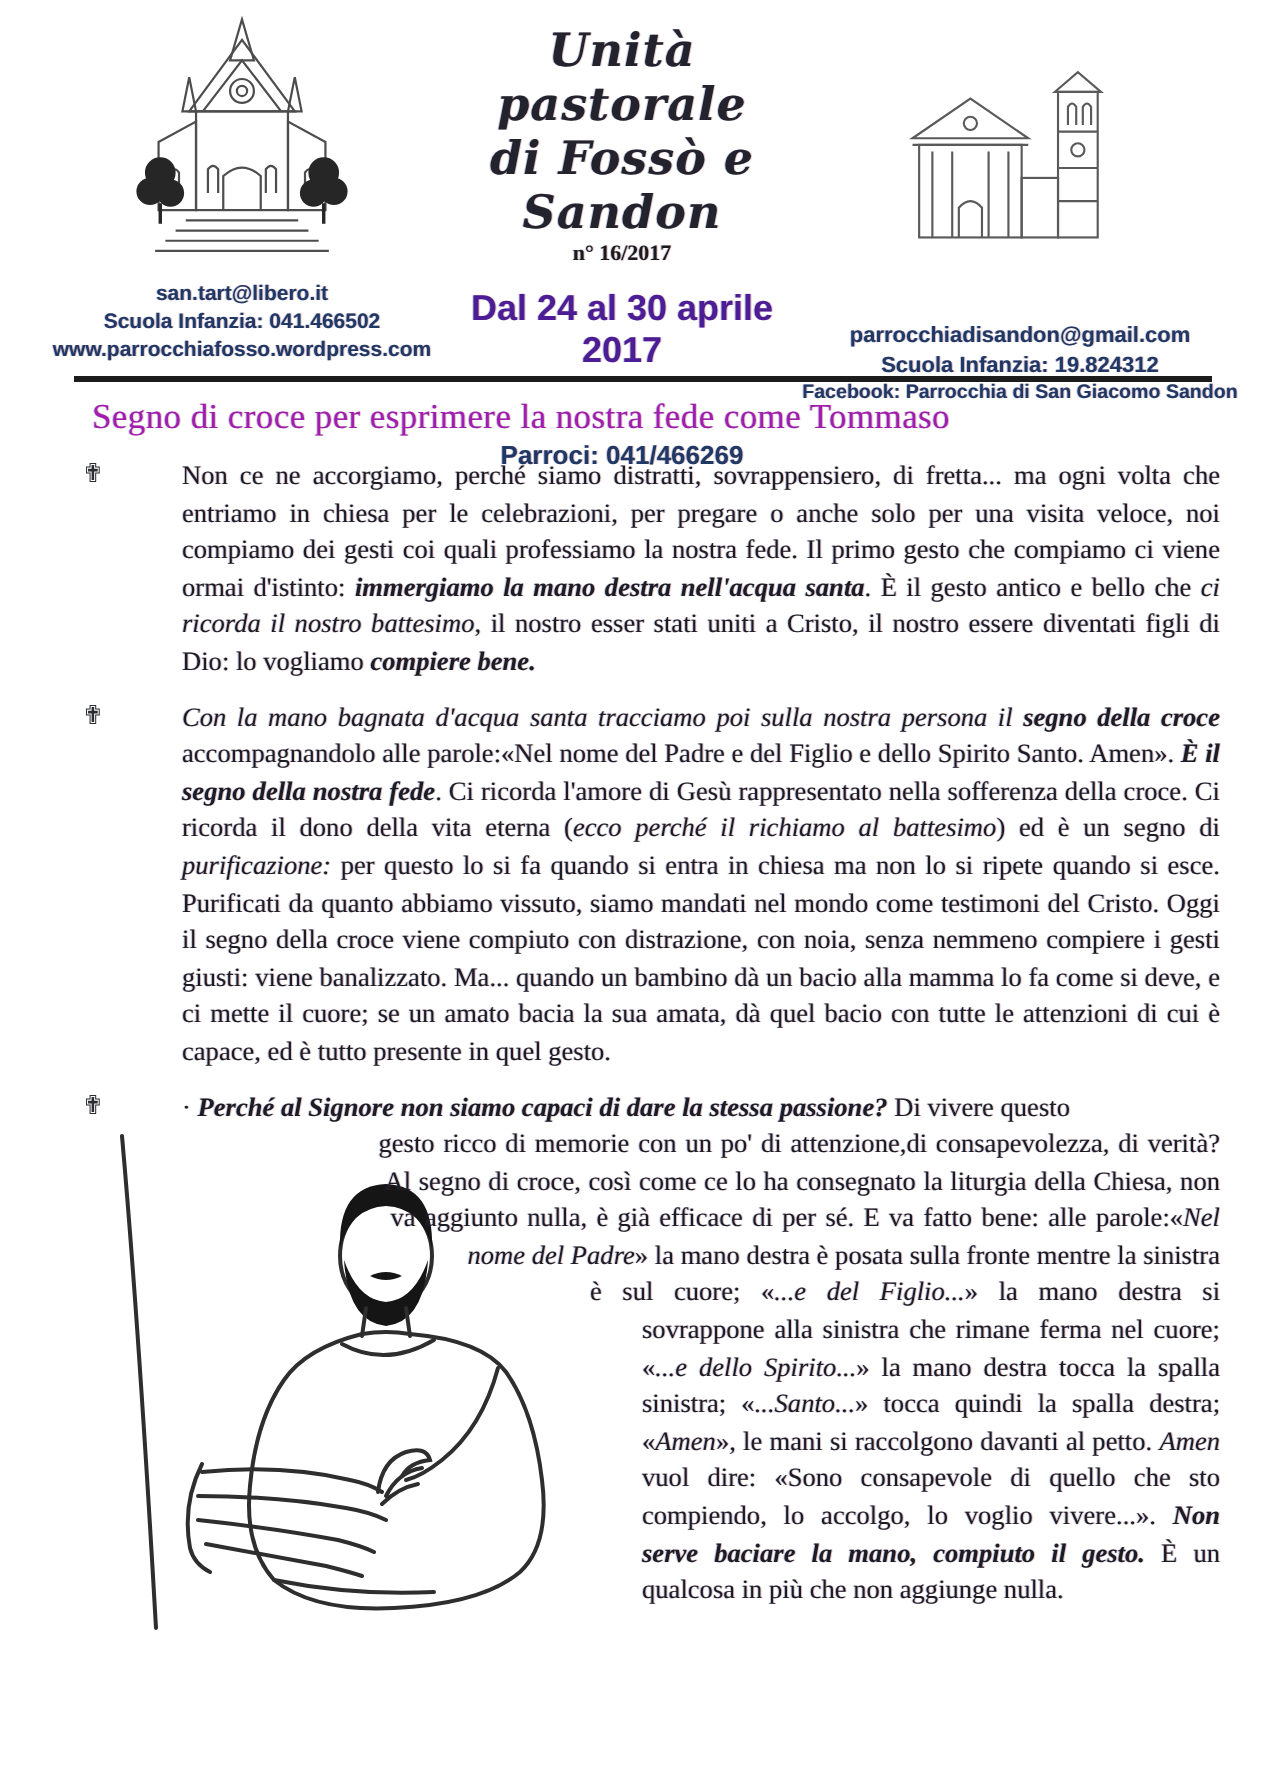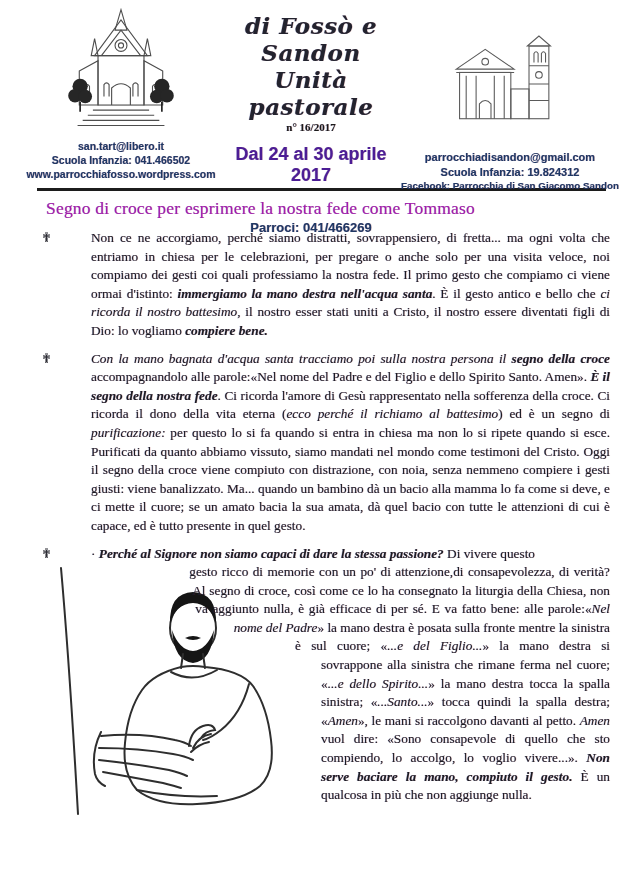--- a/index.html
+++ b/index.html
@@ -15,21 +15,21 @@
   .scan{text-shadow:0.5px 0 rgba(160,40,40,.28), -0.5px 0 rgba(40,60,160,.28);}
   .script-title{font-family:"DejaVu Serif",serif;font-style:italic;font-weight:bold;
                 font-size:23px;line-height:27px;color:#23232e;letter-spacing:.5px;}
   .issue-no{font-weight:bold;font-size:11px;color:#1b1b1b;margin-top:1px;}
   .date-range{font-family:"Liberation Sans",sans-serif;font-weight:bold;font-size:18px;
               color:#4c1d95;margin-top:11px;}
   .parroci{font-family:"Liberation Sans",sans-serif;font-weight:bold;font-size:13px;
            color:#1f3864;margin-top:34px;}
   .contact{font-family:"Liberation Sans",sans-serif;font-weight:bold;color:#1f3864;margin-top:1px;}
   .contact-left{font-size:10.5px;line-height:14px;}
-  .contact-right{font-size:11px;line-height:14.5px;margin-top:12px;}
+  .contact-right{font-size:11px;line-height:14.5px;margin-top:22px;}
   .fb-line{font-size:9.8px;}
   
   .divider{border-top:3px solid #1c1c1c;margin:2px 34px 4px 37px;}
   .article-title{font-weight:normal;font-size:17.5px;color:#a21caf;
                  margin:7px 30px 10px 46px;letter-spacing:.2px;}
   
   .para{display:flex;padding:0 30px 0 36px;margin-bottom:9px;}
   .bullet-col{width:50px;flex:none;font-family:"DejaVu Sans",sans-serif;font-size:13px;
               color:#2c2c34;padding-top:1px;padding-left:5px;}
   .body-col{flex:1;font-size:13.3px;line-height:18.6px;color:#1c1c24;text-align:justify;}
@@ -76,22 +76,22 @@
         </svg>
       </span>
       <div class="contact contact-left scan">
         <div>san.tart@libero.it</div>
         <div>Scuola Infanzia: 041.466502</div>
         <div>www.parrocchiafosso.wordpress.com</div>
       </div>
     </div>
 
     <div class="mast-col mast-center">
+      <div class="script-title scan">Unità pastorale</div>
       <div class="script-title scan">di Fossò e Sandon</div>
-      <div class="script-title scan">Unità pastorale</div>
       <div class="issue-no scan">n° 16/2017</div>
       <div class="date-range scan">Dal 24 al 30 aprile 2017</div>
       <div class="parroci scan">Parroci: 041/466269</div>
     </div>
 
     <div class="mast-col mast-right">
       <span class="church-drawing" style="margin-top:26px">
         <svg width="124" height="100" viewBox="0 0 150 120" fill="none" stroke="#5a5a5a" stroke-width="1.3">
           <path d="M10 42 L45 18 L80 42 Z"></path>
           <line x1="10" y1="46" x2="80" y2="46"></line>

